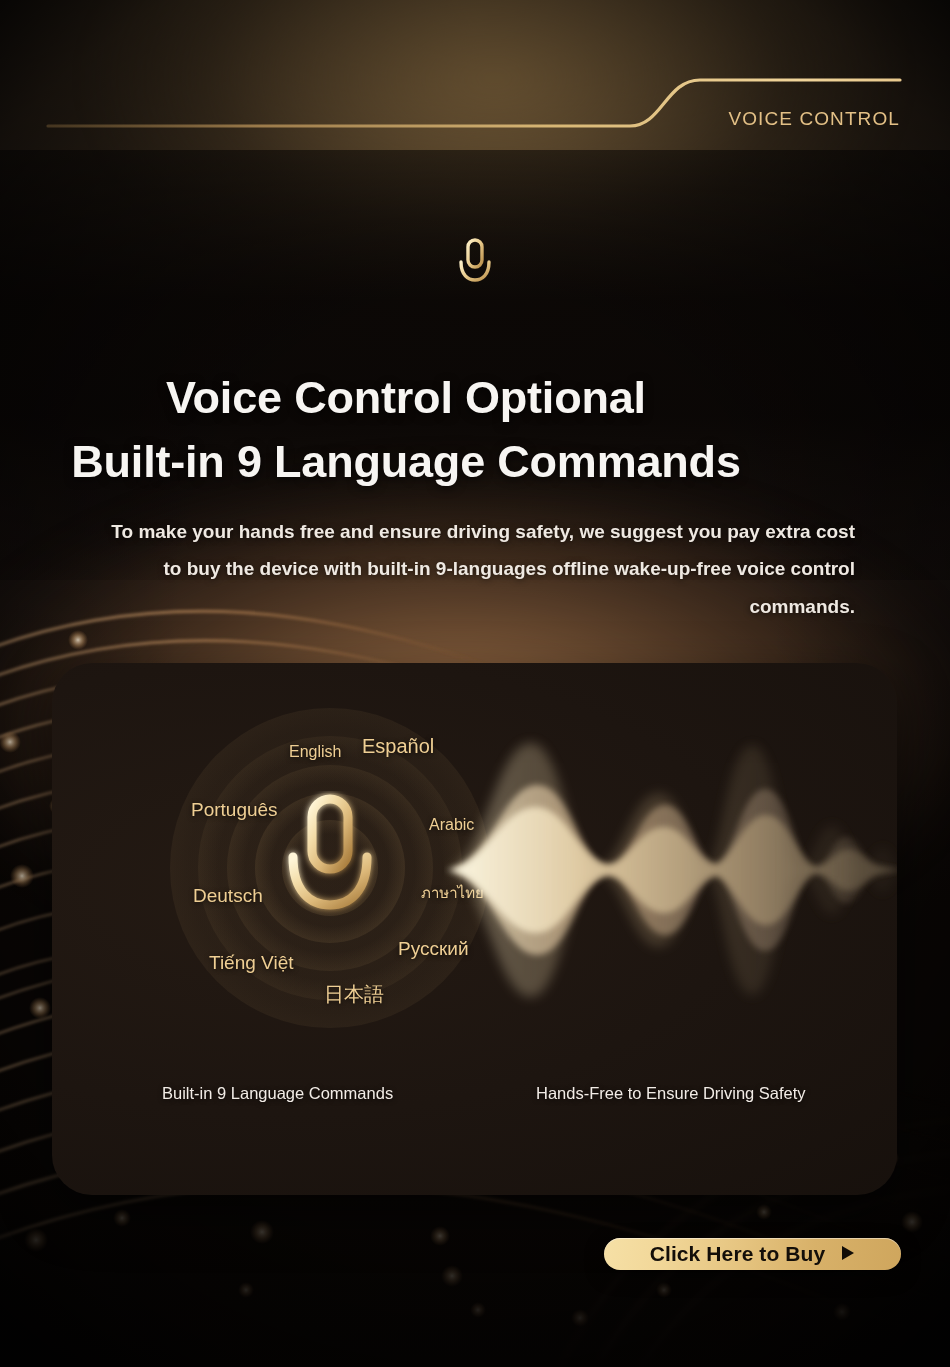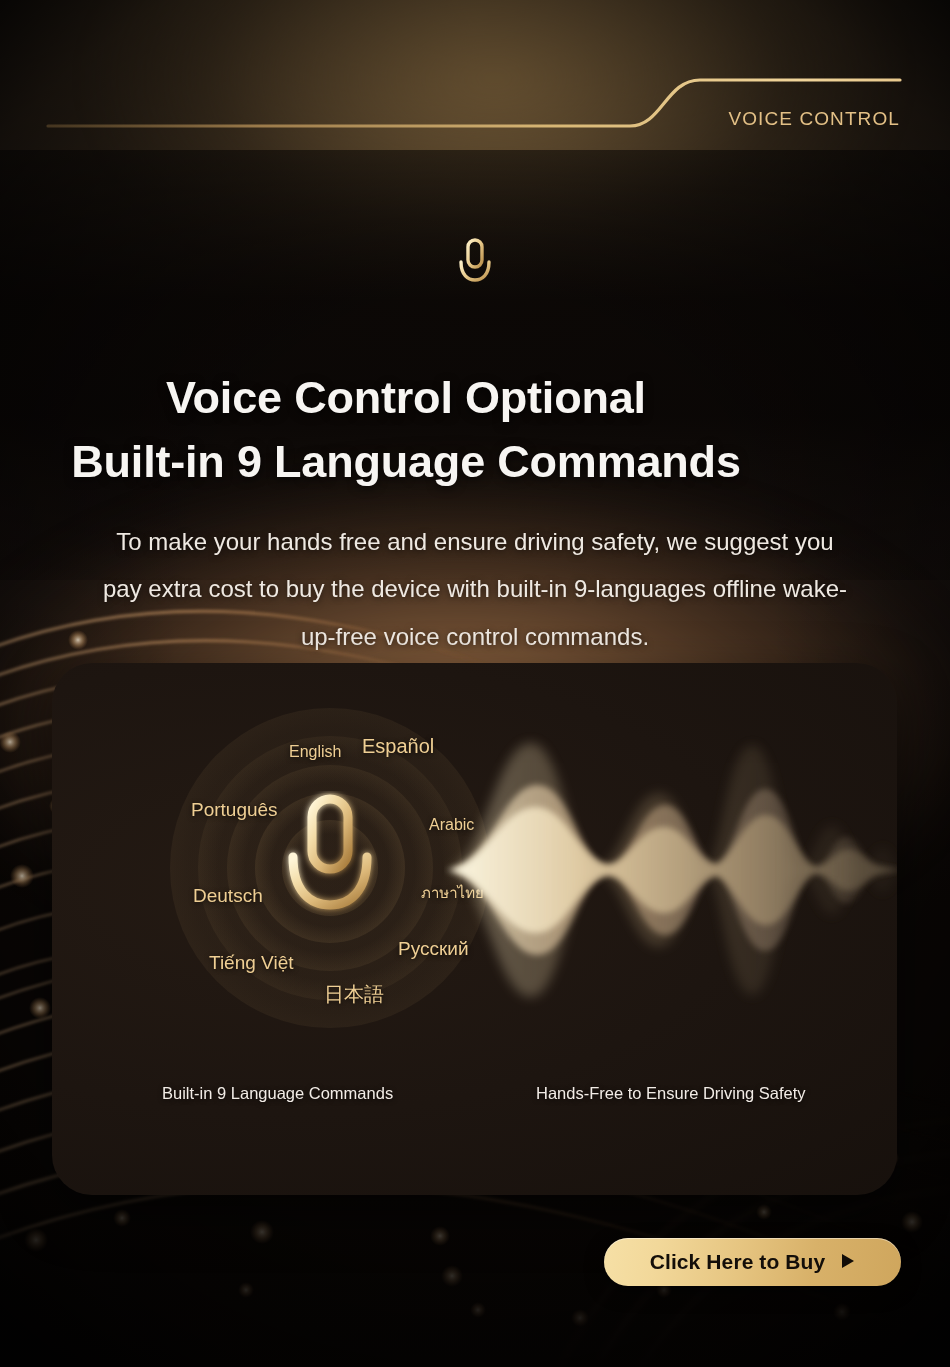--- a/index.html
+++ b/index.html
@@ -64,22 +64,22 @@
     position:absolute; left:0; top:336px; width:812px;
     text-align:center; color:#f7f5f2;
     font-size:45px; font-weight:bold; line-height:1.42;
     letter-spacing:-.2px;
     text-shadow:0 2px 10px rgba(0,0,0,.65);
   }
   .headline .l2{ display:block; }
 
   .subcopy{
     position:absolute; left:95px; top:494px; width:760px;
-    text-align:center; color:#efe9e2;
-    font-size:24px; line-height:1.97; font-weight:400;
+    text-align:right; color:#efe9e2;
+    font-size:19px; line-height:1.97; font-weight:700;
     text-shadow:0 1px 6px rgba(0,0,0,.6);
   }
 
   
   .card{
     position:absolute; left:52px; top:663px;
     width:845px; height:532px;
     border-radius:40px;
     background:
       radial-gradient(120% 95% at 28% 42%, #241a13 0%, #1d1510 45%, #150f0b 100%);
@@ -118,21 +118,21 @@
   .card-caption{
     position:absolute; color:#f2ece6; font-size:16.5px; font-weight:400;
     text-shadow:0 1px 5px rgba(0,0,0,.7);
   }
   .cap-left{ left:110px; top:421px; }
   .cap-right{ left:484px; top:421px; }
 
   
   .cta{
     position:absolute; left:604px; top:1238px;
-    width:297px; height:48px;
+    width:297px; height:32px;
     border:0; cursor:pointer;
     border-radius:24px;
     background:linear-gradient(100deg,#f6e0a6 0%,#f2d89a 18%,#e6c581 45%,#d8b169 70%,#cfa65d 100%);
     box-shadow:0 6px 18px rgba(0,0,0,.5), inset 0 1px 0 rgba(255,255,255,.45);
     display:flex; align-items:center; justify-content:center; gap:16px;
     font-family:"Liberation Sans", sans-serif;
   }
   .cta-label{
     font-size:21px; font-weight:bold; color:#130e09; letter-spacing:.1px;
   }

